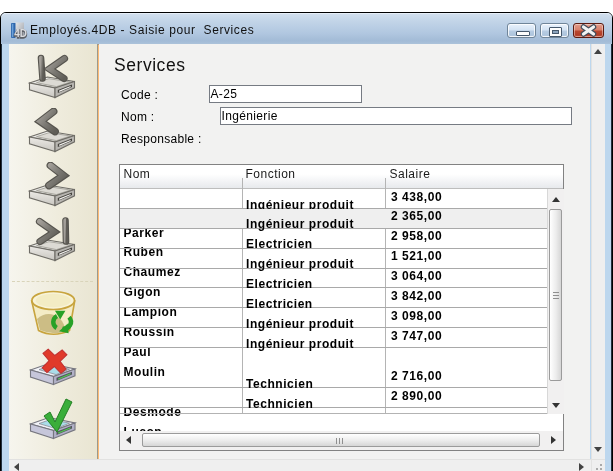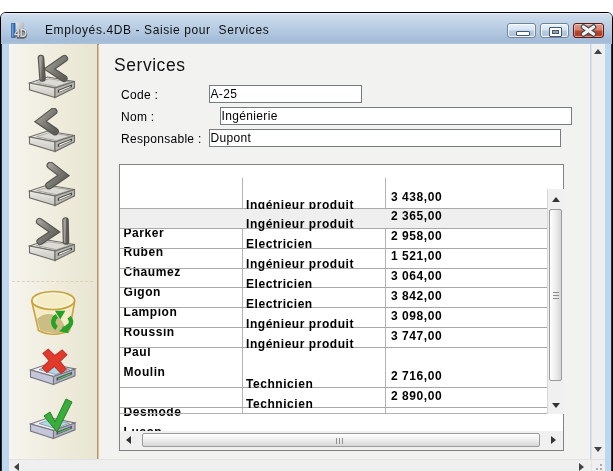--- a/index.html
+++ b/index.html
@@ -5,21 +5,21 @@
   html,body{margin:0;padding:0;}
   body{width:613px;height:471px;overflow:hidden;background:#fff;font-family:"Liberation Sans",sans-serif;}
   #win{position:absolute;left:0;top:12px;width:613px;height:471px;box-sizing:border-box;
        border:1px solid #000000;border-radius:6px;
        background:#bdd7ee;box-shadow:inset 1px 0 0 #22303e,inset -1px 0 0 #22303e;}
   .abs{position:absolute;}
   
   #title{left:0;top:0;width:100%;height:31px;color:#101010;font-size:12px;
     background:linear-gradient(#d3e0ee,#c3d5e8 25%,#b1c7e0 65%,#a2bbd6 90%,#abc2da 100%);
     box-shadow:inset 0 1px 0 #e6eef7;border-radius:5px 5px 0 0;}
-  #titletext{left:29px;top:10px;white-space:pre;letter-spacing:.6px;margin-left:15px;}
+  #titletext{left:29px;top:10px;white-space:pre;letter-spacing:.6px;}
   
   .cb{top:10px;height:15px;border-radius:3px;box-sizing:border-box;border:1px solid #708599;
       background:linear-gradient(#e9f2fc,#d4e3f3 47%,#b7cce3 53%,#aec5dd 85%,#bbcfe5);box-shadow:inset 0 0 0 1px rgba(255,255,255,.8);}
   #bmin{left:506px;width:29px;}
   #bmax{left:539px;width:29px;}
   #bclose{left:572px;width:31px;border:1px solid #5c1a10;
       background:linear-gradient(#e29c8b,#d77e6a 47%,#ba4830 53%,#b03c27 85%,#c65b41);box-shadow:inset 0 0 0 1px rgba(255,255,255,.4);}
   #bmin .glyph{position:absolute;left:8px;top:7px;width:12px;height:3px;background:#fdfdfd;border:1px solid #46586c;border-radius:1px;}
   #bmax .glyph{position:absolute;left:8px;top:3px;width:11px;height:8px;background:#fdfdfd;border:1px solid #46586c;border-radius:1px;}
   #bmax .glyph2{position:absolute;left:11px;top:6px;width:5px;height:2px;background:#8ba3bc;border:1px solid #46586c;}
@@ -145,24 +145,28 @@
       </svg>
     </div>
 
     <div class="abs" id="form">
       <div class="abs" id="svtitle">Services</div>
       <div class="abs lbl" style="left:22px;top:44px">Code :</div>
       <div class="abs lbl" style="left:22px;top:66px">Nom :</div>
       <div class="abs lbl" style="left:22px;top:88px">Responsable :</div>
       <div class="inp" style="left:110px;top:41px;width:153px;">A-25</div>
       <div class="inp" style="left:110px;top:63px;width:352px;margin-left:11px;">Ingénierie</div>
-      <div class="inp" style="left:110px;top:85px;width:352px;">Dupont</div>
     </div>
 
     <div class="abs" id="tbl">
+      <div class="abs" id="thead">
+        <div class="hcell" style="left:3.5px">Nom</div>
+        <div class="hcell" style="left:125.5px">Fonction</div>
+        <div class="hcell" style="left:269.5px">Salaire</div>
+      </div>
       <div class="vline" style="left:122px;top:13px;height:234.7px;"></div>
       <div class="vline" style="left:265px;top:13px;height:234.7px;"></div>
 
       <div class="row" style="top:24.0px">
           <span class="c1">Parker</span>
           <span class="c2">Ingénieur produit</span>
           <span class="c3">3 438,00</span>
         </div>
       <div class="row" style="top:43.9px;background:#efefef">
           <span class="c1">Ruben</span>

